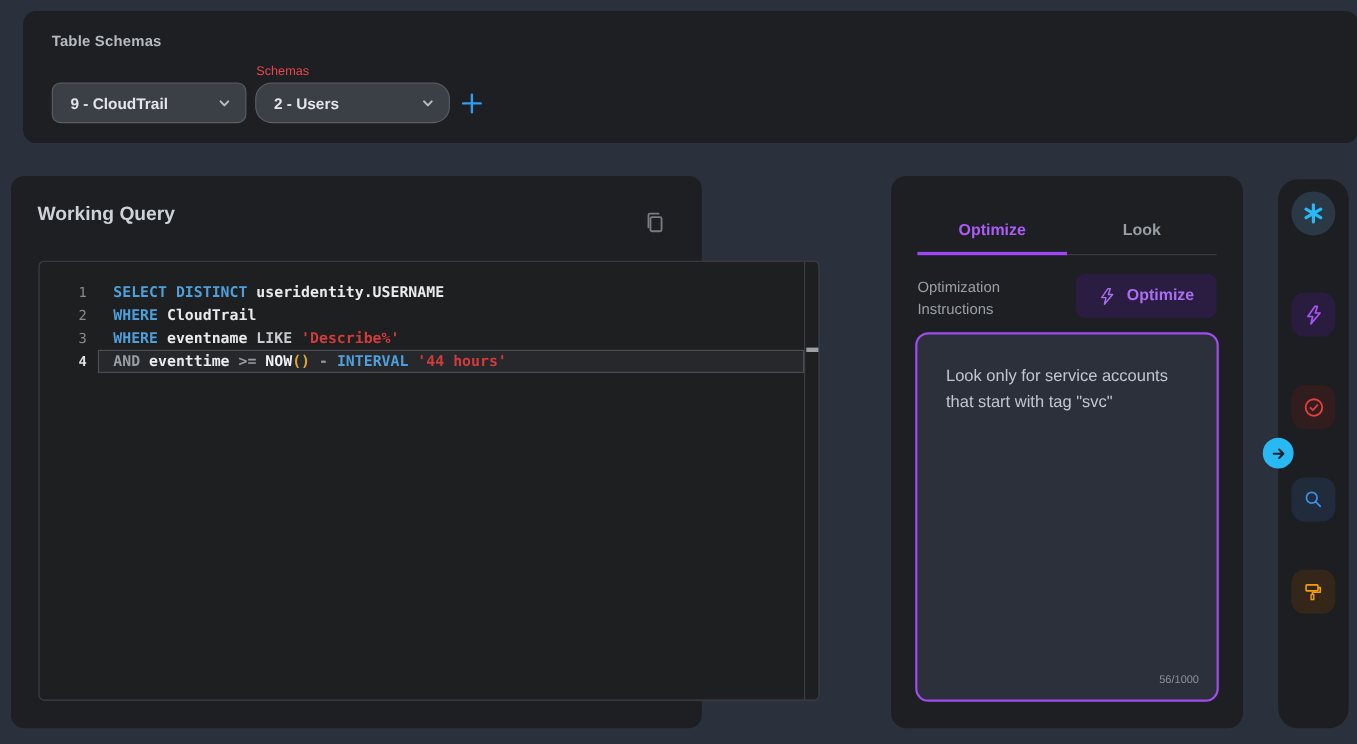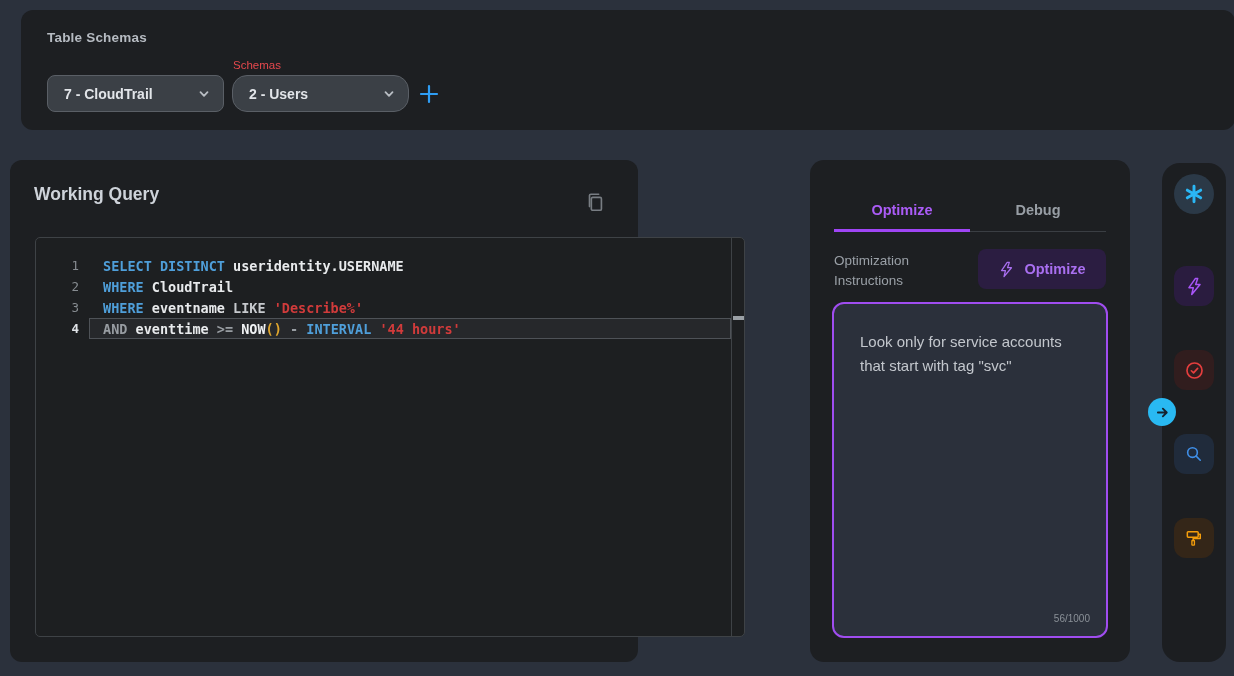--- a/index.html
+++ b/index.html
@@ -73,21 +73,21 @@
 </style>
 </head>
 <body>
 
 <div class="page">
 
   <section class="card schemas">
     <div class="card-title">Table Schemas</div>
 
     <div class="select sel1">
-      <span class="select-value">7 - CloudTrail</span>
+      <span class="select-value">9 - CloudTrail</span>
       <svg class="chev" width="14" height="14" viewBox="0 0 14 14">
         <path d="M3.5 5.2 L7 8.8 L10.5 5.2" fill="none" stroke="#b9bec4" stroke-width="1.8" stroke-linecap="round" stroke-linejoin="round"></path>
       </svg>
     </div>
 
     <span class="remove-label">Schemas</span>
 
     <div class="select sel2">
       <span class="select-value">2 - Users</span>
       <svg class="chev" width="14" height="14" viewBox="0 0 14 14">
@@ -132,21 +132,21 @@
         </div>
       <div class="editor-scrollbar">
         <div class="scroll-thumb"></div>
       </div>
     </div>
   </section>
 
   <section class="card assistant">
     <div class="tabs">
       <div class="tab active">Optimize</div>
-      <div class="tab">Debug</div>
+      <div class="tab">Look</div>
     </div>
 
     <div class="instr-label">Optimization Instructions</div>
 
     <button class="optimize-btn">
       <svg width="17" height="17" viewBox="0 0 24 24">
         <path d="M13 2 L5 13.5 H10.5 L8.5 22 L19 9.5 H13.5 L16 2 Z" fill="none" stroke="#a96ff0" stroke-width="1.8" stroke-linejoin="round"></path>
       </svg>
       <span>Optimize</span>
     </button>

